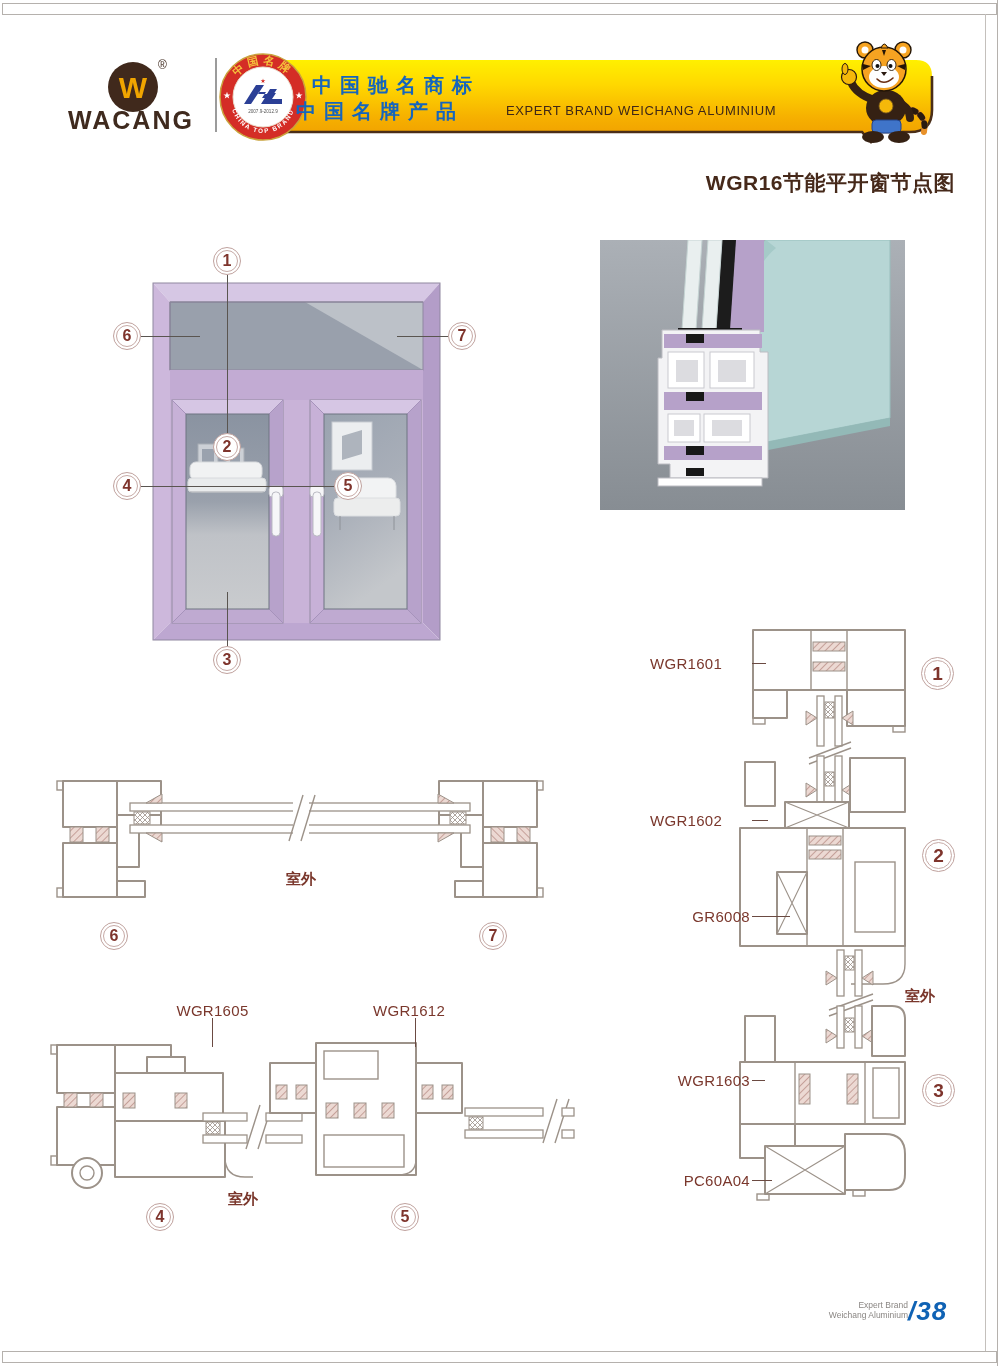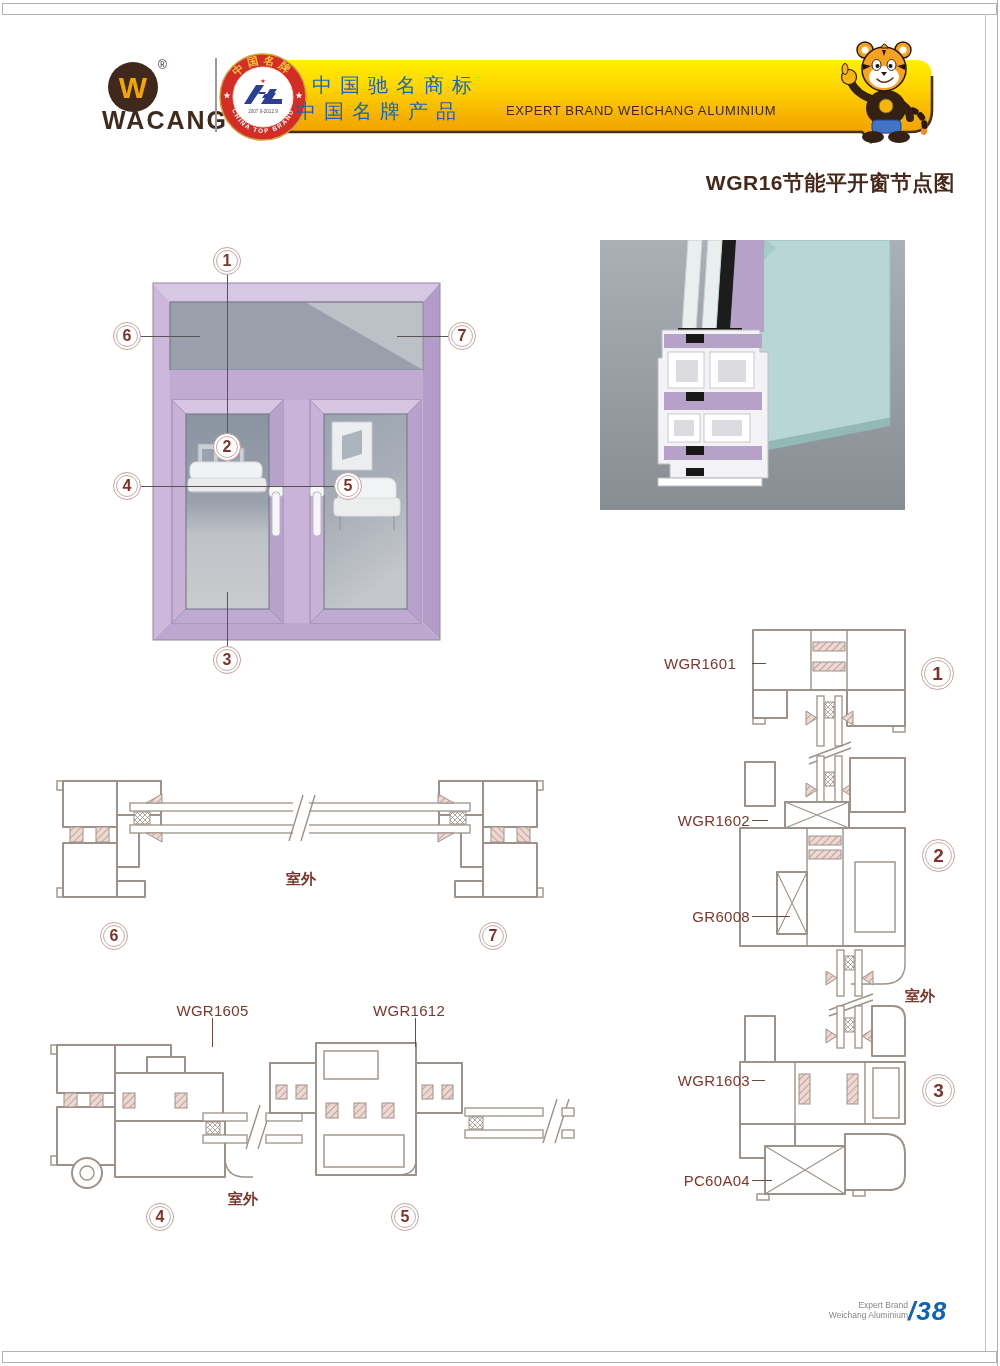--- a/index.html
+++ b/index.html
@@ -16,24 +16,24 @@
   .co span{color:#7e342c;font-size:16px;font-weight:bold;line-height:1;position:relative}
   .co.lg{width:33px;height:33px}
   .co.lg span{font-size:19px}
   
   .cline{position:absolute;background:#5a5550}
   .leader{position:absolute;background:#6b4a42}
   
   .dlabel{position:absolute;color:#7a372c;font-size:15px;letter-spacing:.3px;white-space:nowrap}
   .outdoor{position:absolute;color:#7a372c;font-size:15px;font-weight:bold;white-space:nowrap}
   
-  .brandname{position:absolute;left:80px;top:106px;width:148px;text-align:right;
+  .brandname{position:absolute;left:68px;top:106px;width:148px;text-align:left;
              font-size:25px;font-weight:bold;letter-spacing:2px;color:#3f2a1e}
   .regmark{position:absolute;left:158px;top:58px;font-size:12px;color:#3f2a1e}
-  .cnline{position:absolute;color:#1565bd;font-weight:normal;font-size:20px;letter-spacing:8px;white-space:nowrap}
+  .cnline{position:absolute;color:#1565bd;font-weight:bold;font-size:20px;letter-spacing:8px;white-space:nowrap}
   .slogan{position:absolute;left:504px;top:63px;display:flex;color:#3f2716;font-weight:bold;
           font-size:31px;letter-spacing:3px;white-space:nowrap}
   .slogan .gap{width:52px}
   .sloganEn{position:absolute;left:506px;top:103px;color:#3f2716;font-weight:normal;
             font-size:13px;letter-spacing:.6px;white-space:nowrap}
   .pageTitle{position:absolute;left:600px;top:169px;width:355px;text-align:right;
              font-size:21px;font-weight:bold;color:#46291a;letter-spacing:.5px;white-space:nowrap}
   
   .fBrand{position:absolute;left:690px;top:1301px;width:218px;text-align:right;
           font-size:8.5px;line-height:9.5px;color:#8a8683}
@@ -347,23 +347,23 @@
       <rect x="140" y="446" width="26" height="50" class="p1"></rect>
       <rect x="7" y="502" width="55" height="34" class="p"></rect>
       <rect x="32" y="524" width="80" height="48" class="p"></rect>
       <path d="M32,524 L112,572 M112,524 L32,572" class="xl"></path>
       <path d="M112,512 h40 q20,0 20,20 v20 q0,16 -16,16 h-44 z" class="p"></path>
       <rect x="24" y="572" width="12" height="6" class="p1"></rect>
       <rect x="120" y="568" width="12" height="6" class="p1"></rect>
     </g>
   </svg>
 
-  <div class="dlabel" style="left:650px;top:655px;width:100px;text-align:center">WGR1601</div>
+  <div class="dlabel" style="left:650px;top:655px;width:100px;text-align:left">WGR1601</div>
   <div class="leader" style="left:752px;top:663px;width:14px;height:1px"></div>
-  <div class="dlabel" style="left:650px;top:812px;width:100px;text-align:right">WGR1602</div>
+  <div class="dlabel" style="left:650px;top:812px;width:100px;text-align:left">WGR1602</div>
   <div class="leader" style="left:752px;top:820px;width:16px;height:1px"></div>
   <div class="dlabel" style="left:650px;top:908px;width:100px;text-align:right">GR6008</div>
   <div class="leader" style="left:752px;top:916px;width:38px;height:1px"></div>
   <div class="dlabel" style="left:650px;top:1072px;width:100px;text-align:right">WGR1603</div>
   <div class="leader" style="left:752px;top:1080px;width:13px;height:1px"></div>
   <div class="dlabel" style="left:650px;top:1172px;width:100px;text-align:right">PC60A04</div>
   <div class="leader" style="left:752px;top:1180px;width:20px;height:1px"></div>
   <div class="outdoor" style="left:905px;top:987px">室外</div>
 
   <div class="co lg" style="left:921px;top:657px">

